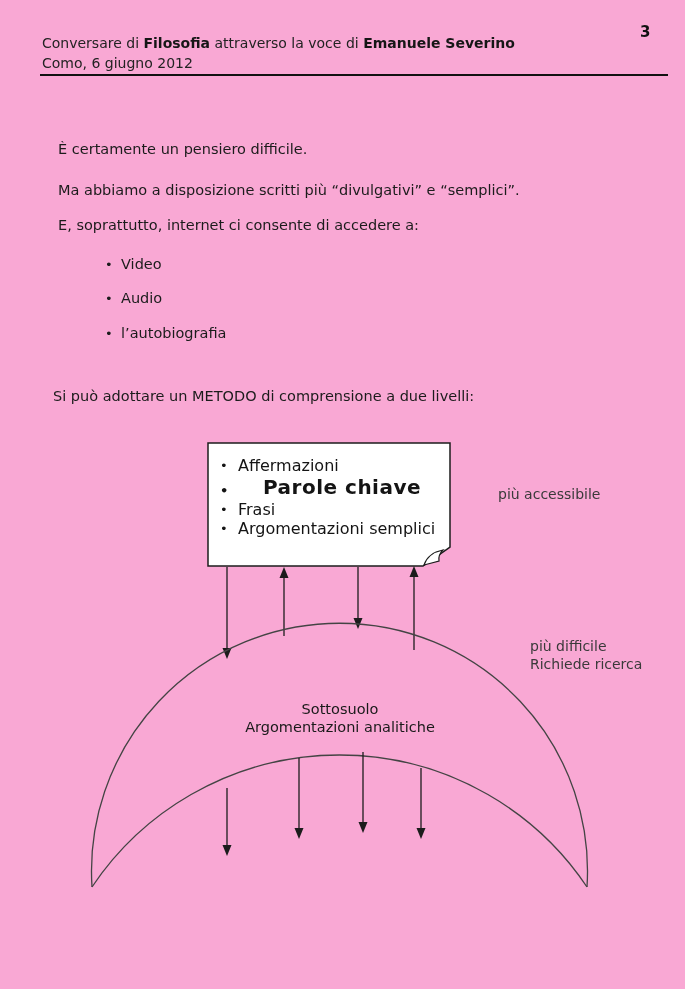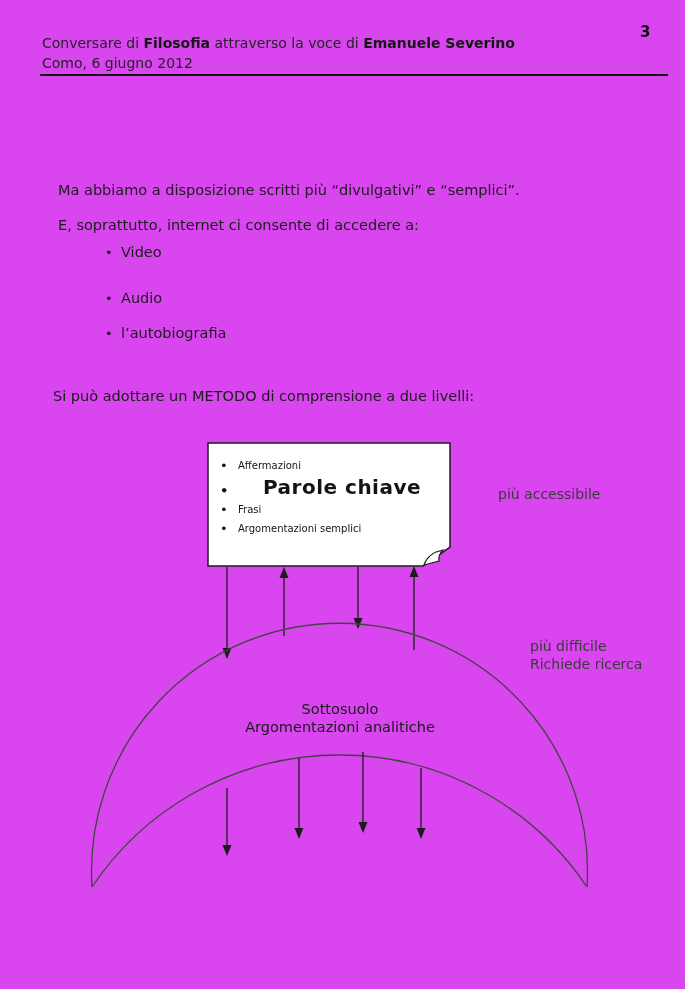--- a/index.html
+++ b/index.html
@@ -1,66 +1,67 @@
 <!DOCTYPE html>
 <html><head>
 <meta charset="utf-8">
 <style>
   html,body{margin:0;padding:0;background:#888;}
   .page{
     position:relative;
     width:685px;height:989px;
-    background:#d946ef;
+    background:#f9a8d4;
     font-family:"DejaVu Sans","Liberation Sans",sans-serif;
     color:#1f1f1f;
     overflow:hidden;
   }
   .abs{position:absolute;}
   
   .header-line1{left:42px;top:33px;font-size:14px;line-height:20px;color:#232323;}
   .header-line1 b{font-weight:bold;color:#161616;}
   .header-line2{left:42px;top:54px;font-size:14px;line-height:18px;color:#232323;}
   .page-number{left:640px;top:23px;font-size:15px;font-weight:bold;color:#111;}
   .divider{left:40px;top:74px;width:628px;height:2px;background:#111;}
   
   .para{left:58px;font-size:14.5px;line-height:18px;color:#1c1c1c;white-space:nowrap;}
   .p1{top:140px;}
   .p2{top:181px;}
   .p3{top:216px;}
   .bullet-row{left:105px;font-size:14.5px;color:#1c1c1c;white-space:nowrap;}
   .bullet-row .dot{display:inline-block;width:16px;font-size:13px;}
-  .b1{top:244px;}
+  .b1{top:256px;}
   .b2{top:290px;}
   .b3{top:325px;}
   .method{left:53px;top:380px;font-size:14.5px;color:#1c1c1c;white-space:nowrap;margin-top:8px;}
   
   .diagram-svg{left:0;top:0;width:685px;height:989px;}
   .note-text{left:214px;top:456px;width:232px;}
   .note-list{list-style:none;margin:0;padding:0;}
-  .note-list li{position:relative;padding-left:24px;font-size:10px;line-height:19px;color:#141414;white-space:nowrap;}
+  .note-list li{position:relative;padding-left:24px;font-size:16px;line-height:19px;color:#141414;white-space:nowrap;}
   .note-list li::before{content:"•";position:absolute;left:6px;top:0;font-size:13px;}
   .note-list li.key{font-size:20px;font-weight:bold;line-height:25px;letter-spacing:0.5px;text-align:center;}
   .note-list li.key::before{top:3px;}
   .side-label{font-size:14px;line-height:18px;color:#3a3a3a;white-space:nowrap;}
   .lbl-access{left:498px;top:485px;}
   .lbl-diff{left:518px;top:637px;margin-left:12px;}
   .dome-label{left:190px;top:700px;width:300px;text-align:center;font-size:14.5px;line-height:18px;color:#1a1a1a;white-space:nowrap;}
 </style>
 </head>
 <body>
 
 <div class="page">
 
   <div class="abs header-line1">
     <span>Conversare di </span><b>Filosofia</b><span> attraverso la voce di </span><b>Emanuele Severino</b>
   </div>
   <div class="abs header-line2">Como, 6 giugno 2012</div>
   <div class="abs page-number">3</div>
   <div class="abs divider"></div>
 
+  <div class="abs para p1">È certamente un pensiero difficile.</div>
   <div class="abs para p2">Ma abbiamo a disposizione scritti più “divulgativi” e “semplici”.</div>
   <div class="abs para p3">E, soprattutto, internet ci consente di accedere a:</div>
 
   <div class="abs bullet-row b1"><span class="dot">•</span><span>Video</span></div>
   <div class="abs bullet-row b2"><span class="dot">•</span><span>Audio</span></div>
   <div class="abs bullet-row b3"><span class="dot">•</span><span>l’autobiografia</span></div>
 
   <div class="abs method">Si può adottare un METODO di comprensione a due livelli:</div>
 
   <svg class="abs diagram-svg" viewBox="0 0 685 989" xmlns="http://www.w3.org/2000/svg">

